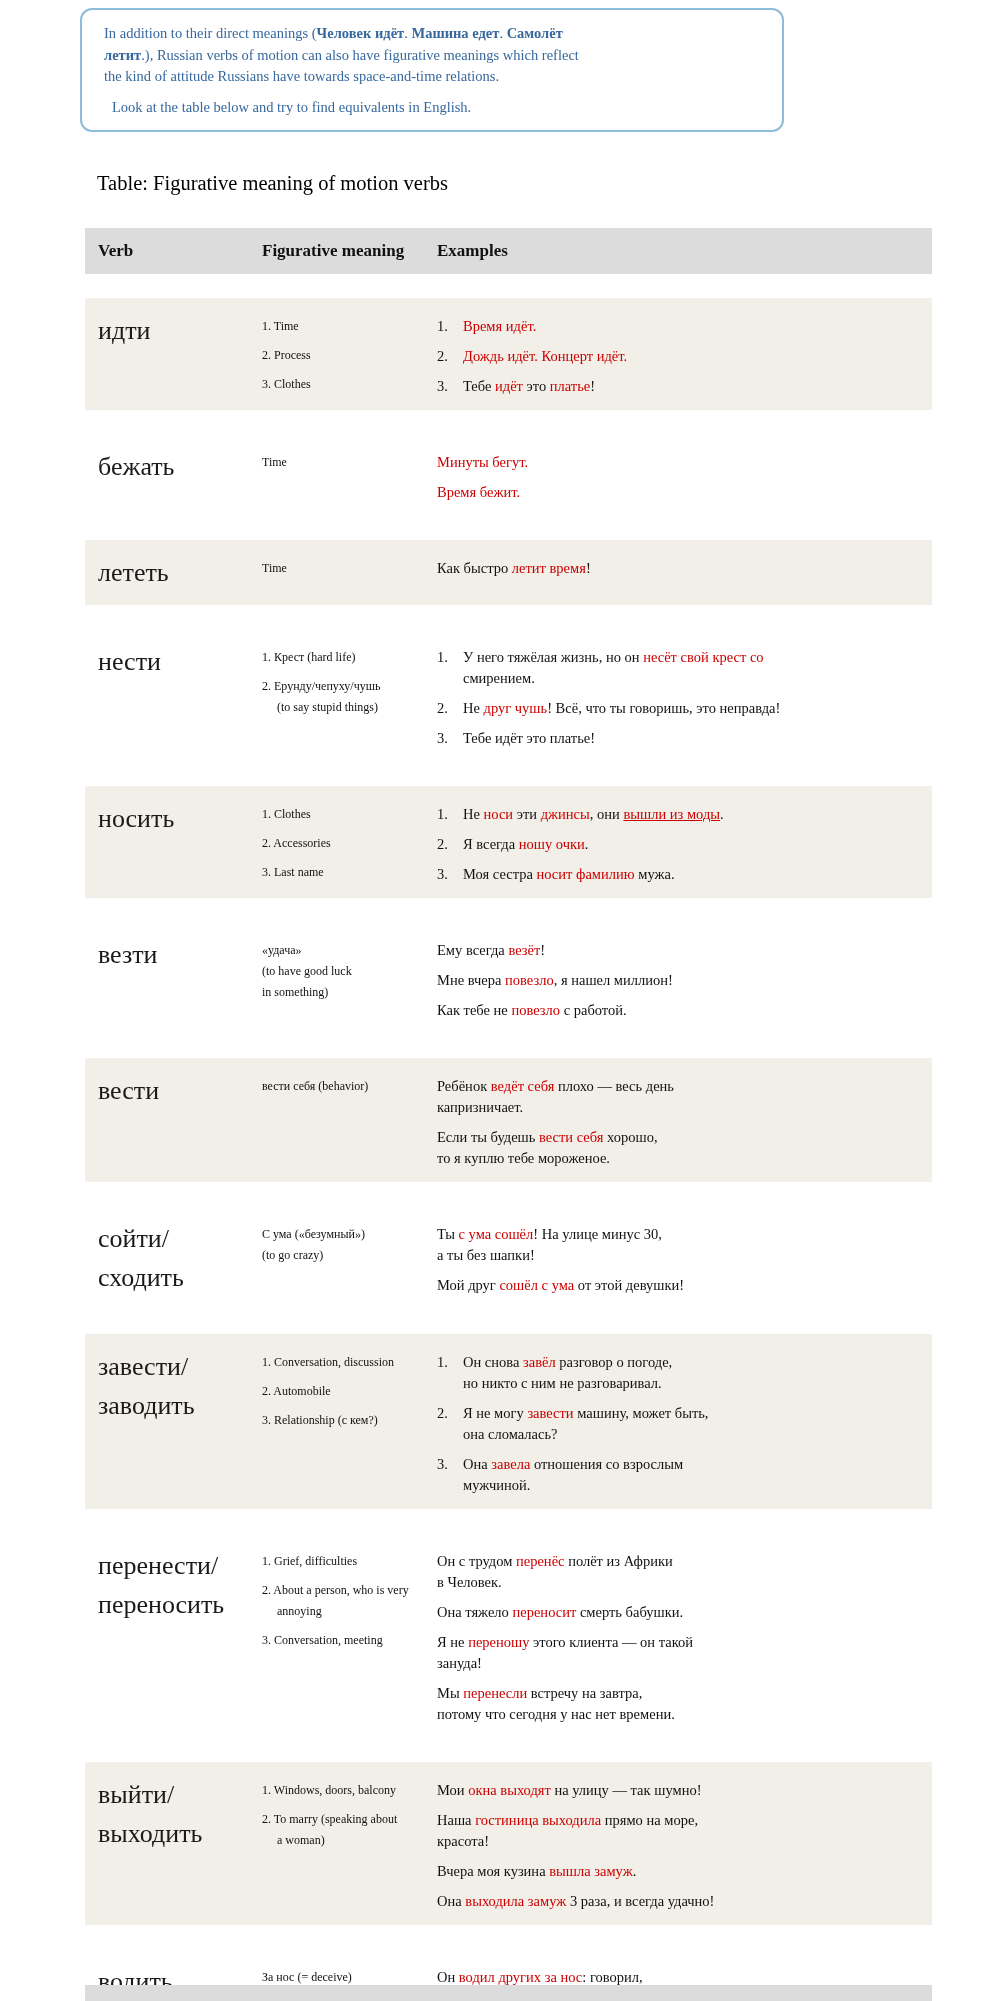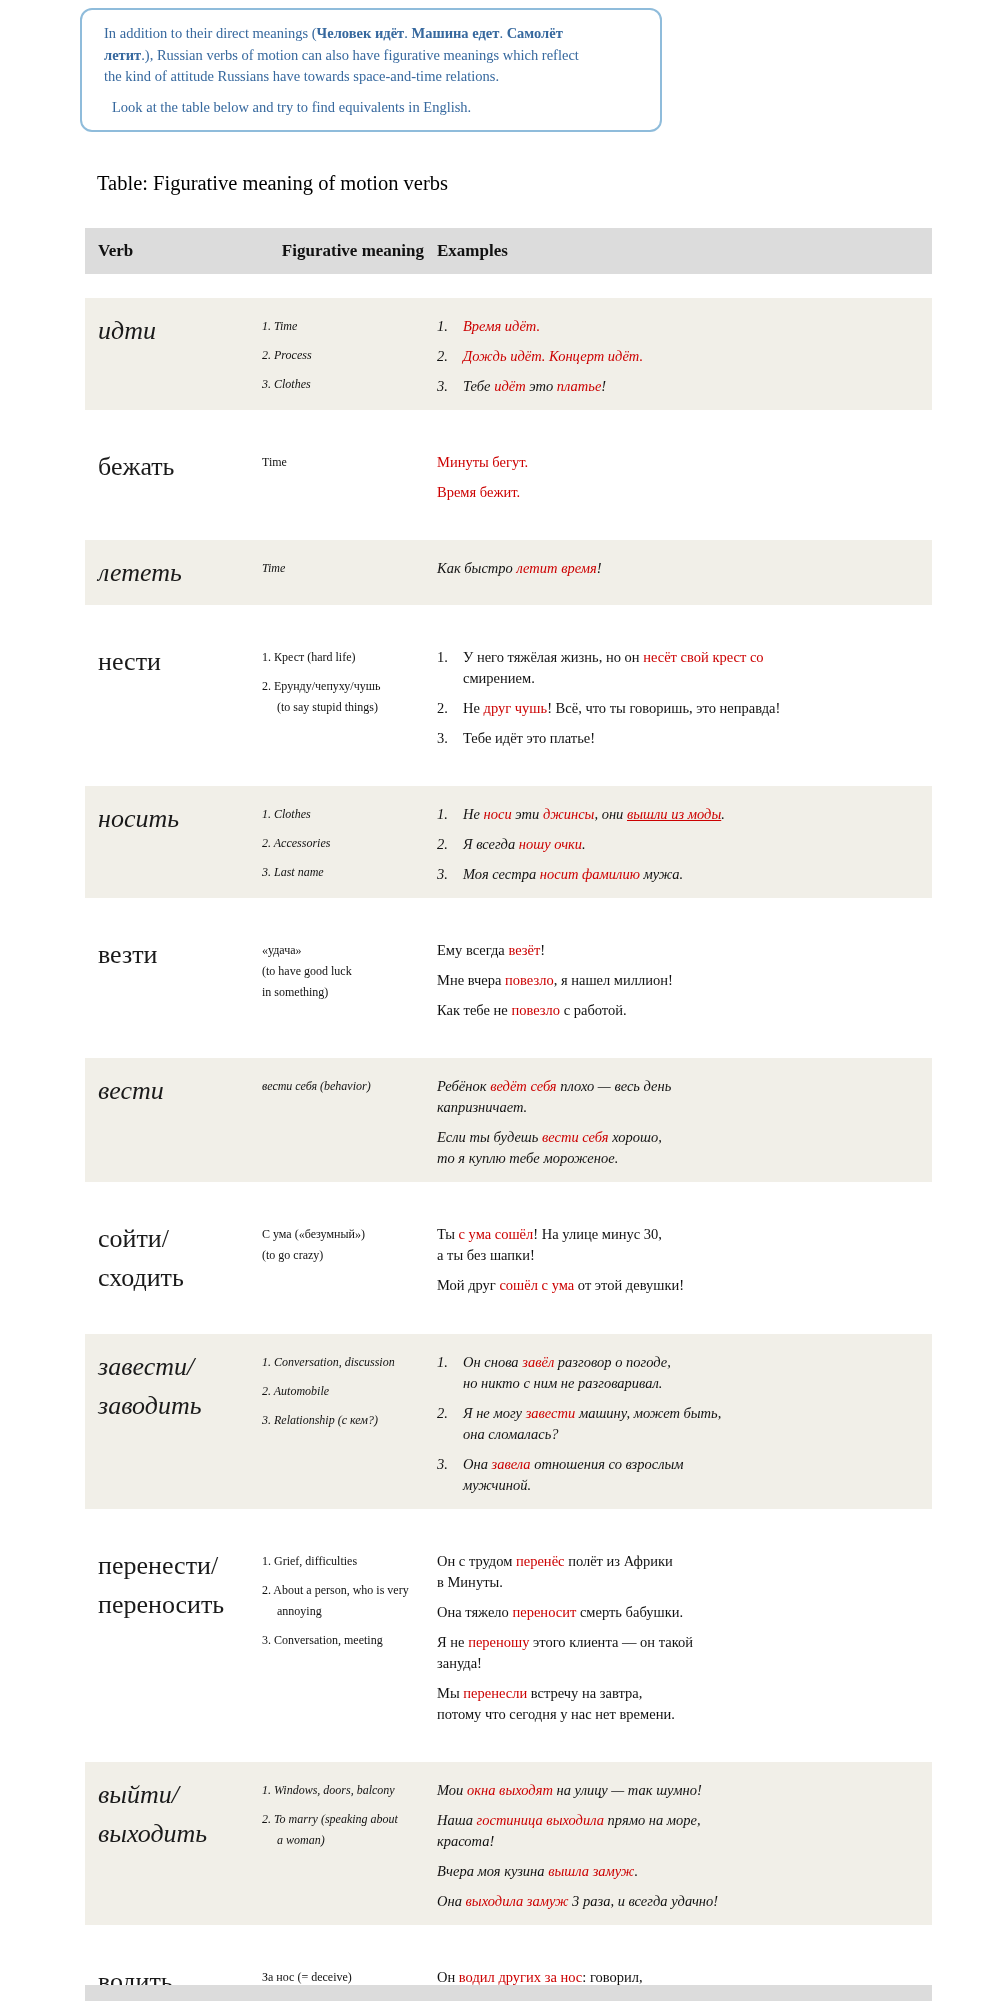--- a/index.html
+++ b/index.html
@@ -1,46 +1,46 @@
 <!DOCTYPE html>
 <html><head>
 <meta charset="utf-8">
 <style>
   html,body{margin:0;padding:0;background:#ffffff;}
   body{width:1000px;height:2001px;font-family:"Liberation Serif","DejaVu Serif",serif;color:#111;}
   .page{position:relative;width:1000px;height:2001px;overflow:hidden;background:#fff;}
 
   
   .info-box{
-    position:absolute;left:80px;top:8px;width:582px;box-sizing:border-box;
+    position:absolute;left:80px;top:8px;width:704px;box-sizing:border-box;
     border:2px solid #8fbcdb;border-radius:12px;padding:13px 20px 12px 22px;
     color:#36689e;font-size:14.5px;line-height:21.5px;
   }
   .info-box .b{font-weight:bold;}
   .info-box .p2{margin-top:9px;margin-left:8px;}
   .intro-line{white-space:nowrap;}
 
   
   .title{
     position:absolute;left:97px;top:172px;margin:0;
     font-size:20.5px;font-weight:normal;color:#000;
   }
 
   
   .vtable{position:absolute;left:85px;top:228px;width:847px;}
   .thead{
     display:flex;background:#dcdcdc;padding:14px 0 15px 0;
     font-weight:bold;font-size:17px;line-height:17px;
   }
   .c1{width:164px;box-sizing:border-box;padding-left:13px;flex:none;}
-  .c2{width:175px;box-sizing:border-box;padding-left:13px;flex:none;text-align:right;}
+  .c2{width:175px;box-sizing:border-box;padding-left:13px;flex:none;}
   .c3{flex:1;box-sizing:border-box;padding-left:13px;}
 
   .row{display:flex;margin-top:24px;padding:13px 0 13px 0;}
-  .row.beige{background:#f1efe8;font-style:italic;}
+  .row.beige{background:#f1efe8;}
   .verb-cell{width:164px;flex:none;box-sizing:border-box;padding-left:13px;
     font-size:26px;line-height:39px;color:#1a1a1a;}
   .fig-cell{width:175px;flex:none;box-sizing:border-box;padding-left:13px;padding-top:5px;
     font-size:12px;line-height:20px;}
   .ex-cell{flex:1;box-sizing:border-box;padding-left:13px;padding-top:5px;
     font-size:14.5px;line-height:21px;}
 
   .fig-item{margin-top:9px;white-space:nowrap;}
   .fig-item:first-child{margin-top:0;}
   .fig-item.tight{margin-top:1px;}
@@ -299,21 +299,21 @@
           </div>
           <div class="fig-cell">
             <div class="fig-item">1. Grief, difficulties</div>
             <div class="fig-item">2. About a person, who is very</div>
             <div class="fig-item ind">annoying</div>
             <div class="fig-item">3. Conversation, meeting</div>
           </div>
           <div class="ex-cell">
             <div class="ex-item">
               <div class="ln"><span>Он с трудом </span><span class="red">перенёс</span><span> полёт из Африки</span></div>
-              <div class="ln"><span>в Минуты.</span></div>
+              <div class="ln"><span>в Человек.</span></div>
             </div>
             <div class="ex-item">
               <div class="ln"><span>Она тяжело </span><span class="red">переносит</span><span> смерть бабушки.</span></div>
             </div>
             <div class="ex-item">
               <div class="ln"><span>Я не </span><span class="red">переношу</span><span> этого клиента — он такой</span></div>
               <div class="ln"><span>зануда!</span></div>
             </div>
             <div class="ex-item">
               <div class="ln"><span>Мы </span><span class="red">перенесли</span><span> встречу на завтра,</span></div>

